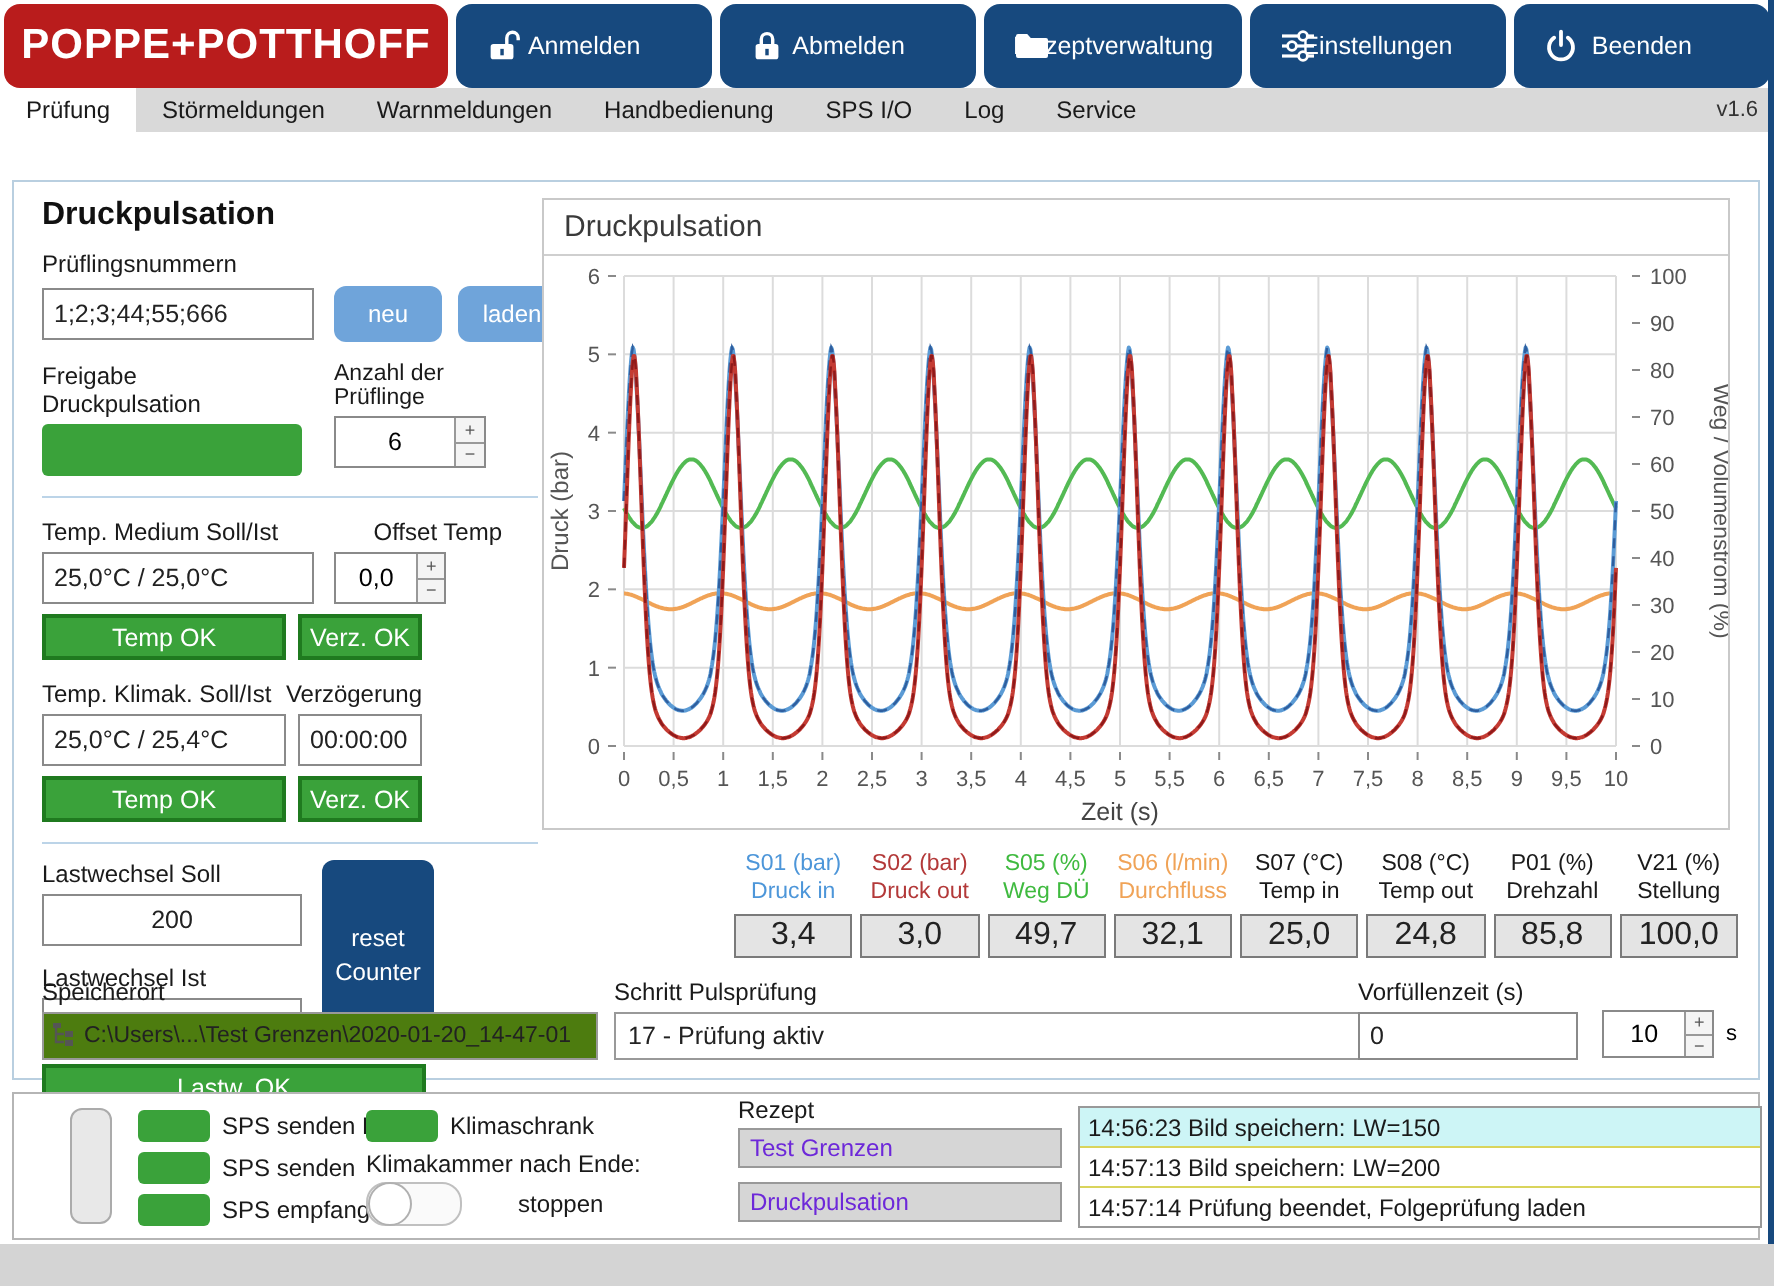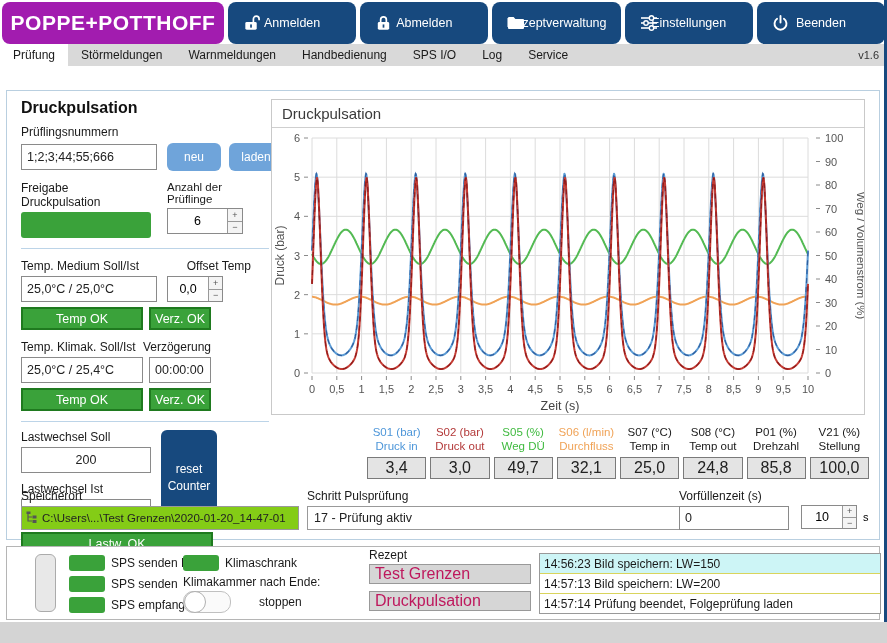--- a/index.html
+++ b/index.html
@@ -1,19 +1,19 @@
 <!DOCTYPE html>
 <html><head>
 <meta charset="utf-8">
 <style>
   html,body{margin:0;padding:0;background:#ffffff;font-family:"Liberation Sans","DejaVu Sans",sans-serif;}
   .app{position:relative;width:887px;height:643px;overflow:hidden;background:#fff;}
   
   .header{display:flex;gap:4px;padding:2px 2px 0 2px;height:42px;background:#fff;}
-  .logo{width:222px;background:#a21caf;border-radius:8px;color:#fff;font-weight:bold;
+  .logo{width:222px;background:#b91c1c;border-radius:8px;color:#fff;font-weight:bold;
         font-size:21px;display:flex;align-items:center;justify-content:center;letter-spacing:.5px;}
   .hbtn{flex:1;position:relative;background:#17497E;border-radius:8px;color:#fff;
         display:flex;align-items:center;justify-content:center;font-size:12.5px;cursor:pointer;}
   .hicon{position:absolute;left:14px;top:50%;transform:translateY(-50%);display:flex;}
   
   .tabbar{height:22px;background:#d9d9d9;display:flex;align-items:stretch;font-size:12px;color:#1a1a1a;}
   .tabs{display:flex;}
   .tab{padding:0 13px;display:flex;align-items:center;cursor:pointer;}
   .tab.active{background:#ffffff;}
   .version{margin-left:auto;padding:0 8px;display:flex;align-items:center;font-size:11px;color:#333;}
@@ -50,21 +50,21 @@
               padding-left:10px;font-size:15px;color:#3a3a3a;}
   #chart{display:block;width:592px;height:287px;}
   
   .sensors{position:absolute;left:360px;top:334px;width:502px;display:flex;gap:4px;}
   .sensor{flex:1;text-align:center;}
   .sl1,.sl2{font-size:11.5px;line-height:14px;white-space:nowrap;}
   .sval{margin-top:4px;height:20px;background:#E4E4E4;border:1px solid #7a7a7a;display:flex;
         align-items:center;justify-content:center;font-size:16px;color:#222;}
   
   .speicher{position:absolute;left:14px;top:398px;width:278px;}
-  .pathbox{height:24px;background:#84cc16;border:1px solid #999;display:flex;align-items:center;
+  .pathbox{height:24px;background:#4d7c0f;border:1px solid #999;display:flex;align-items:center;
            gap:4px;padding:0 4px;font-size:11.5px;color:#222;box-sizing:border-box;white-space:nowrap;overflow:hidden;}
   .schritt{position:absolute;left:300px;top:398px;width:374px;}
   .schrittbox{height:24px;background:#fff;border:1px solid #999;display:flex;align-items:center;
               padding:0 6px;font-size:12.5px;color:#222;box-sizing:border-box;}
   .vorf{position:absolute;left:672px;top:398px;width:110px;}
   .vorspin{position:absolute;left:794px;top:414px;display:flex;align-items:center;gap:6px;}
   
   .footer{position:absolute;left:6px;top:546px;width:874px;height:74px;border:1px solid #b5b5b5;
           box-sizing:border-box;background:#fff;}
   .grippill{position:absolute;left:28px;top:7px;width:21px;height:58px;background:#e8e8e8;
@@ -76,21 +76,21 @@
   .klima{position:absolute;left:176px;top:6px;width:170px;}
   .krow{display:flex;align-items:center;gap:6px;height:19px;}
   .klabel{font-size:12px;color:#1a1a1a;margin:3px 0;}
   .toggle{width:46px;height:20px;border:1px solid #c0c0c0;border-radius:10px;background:#fafafa;
           position:relative;cursor:pointer;}
   .knob{position:absolute;left:0px;top:-1px;width:20px;height:20px;border:1px solid #b0b0b0;
         border-radius:50%;background:#fff;box-sizing:content-box;}
   .rezept{position:absolute;left:362px;top:1px;width:162px;}
   .rzlabel{font-size:12px;color:#1a1a1a;margin-bottom:2px;}
   .rzbox{height:20px;background:#D6D6D6;border:1px solid #999;display:flex;align-items:center;
-         padding:0 5px;font-size:16px;color:#be185d;margin-bottom:7px;box-sizing:border-box;cursor:pointer;}
+         padding:0 5px;font-size:12px;color:#6d28d9;margin-bottom:7px;box-sizing:border-box;cursor:pointer;}
   .logbox{position:absolute;left:532px;top:6px;width:342px;height:61px;border:1px solid #999;
           background:#fff;box-sizing:border-box;overflow:hidden;}
   .logrow{height:19px;display:flex;align-items:center;padding:0 4px;font-size:12px;color:#1a1a1a;
           border-bottom:1px solid #D9D45C;white-space:nowrap;}
   .bottomstrip{position:absolute;left:0;top:622px;width:887px;height:21px;background:#d4d4d4;}
   .rightedge{position:absolute;right:0;top:0;width:3px;height:622px;background:#17497E;}
 </style>
 </head>
 <body>
 

